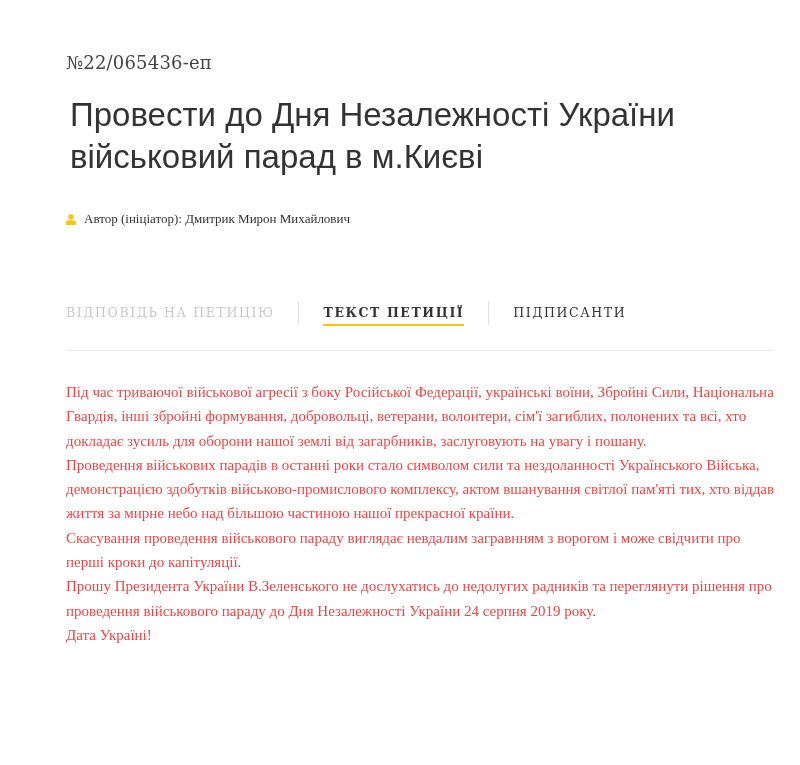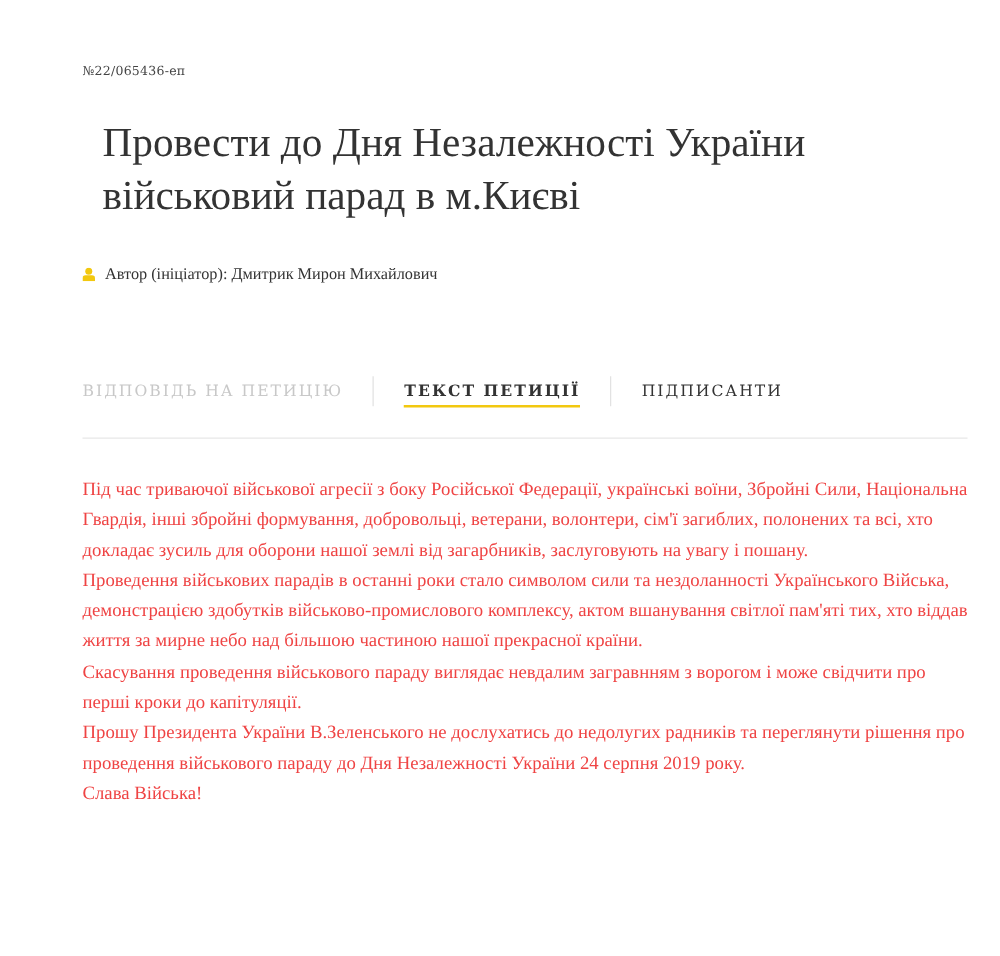--- a/index.html
+++ b/index.html
@@ -1,24 +1,24 @@
 <!DOCTYPE html>
 <html><head>
   <meta charset="utf-8">
   <style>
     html, body { margin: 0; padding: 0; background: #ffffff; }
     body { width: 800px; height: 765px; overflow: hidden; position: relative; color: #333; }
     .page { position: absolute; left: 66px; top: 0; width: 708px; }
     .petition-number {
       position: absolute; top: 52px; left: 0;
-      font-family: "DejaVu Serif", serif; font-size: 10px; color: #444; letter-spacing: 0.2px;
+      font-family: "DejaVu Serif", serif; font-size: 18px; color: #444; letter-spacing: 0.2px;
     }
     .title {
-      position: absolute; top: 94px; left: 16px; width: 700px; margin: 0;
-      font-family: Liberation Serif, serif; font-weight: normal;
+      position: absolute; top: 94px; left: 4px; width: 700px; margin: 0;
+      font-family: Liberation Sans, sans-serif; font-weight: normal;
       font-size: 33px; line-height: 42px; color: #333;
     }
     .meta { position: absolute; top: 207px; left: 0; }
     .meta-row { display: flex; align-items: center; height: 24px; text-align: right; }
     .meta-icon { width: 10px; height: 12px; margin-right: 8px; display: inline-flex; align-items: center; justify-content: center; }
     .meta-text { font-family: "Liberation Serif", serif; font-size: 13px; color: #333; }
     .tabs {
       position: absolute; top: 298px; left: 0; width: 708px; height: 52px;
       border-bottom: 1px solid #e8e8e8; display: flex; align-items: flex-start;
     }
@@ -62,15 +62,15 @@
     <div class="tab active">Текст петиції</div>
     <div class="tab-sep"></div>
     <div class="tab normal">Підписанти</div>
   </div>
 
   <div class="body-text">
     <p>Під час триваючої військової агресії з боку Російської Федерації, українські воїни, Збройні Сили, Національна Гвардія, інші збройні формування, добровольці, ветерани, волонтери, сім'ї загиблих, полонених та всі, хто докладає зусиль для оборони нашої землі від загарбників, заслуговують на увагу і пошану.</p>
     <p>Проведення військових парадів в останні роки стало символом сили та нездоланності Українського Війська, демонстрацією здобутків військово-промислового комплексу, актом вшанування світлої пам'яті тих, хто віддав життя за мирне небо над більшою частиною нашої прекрасної країни.</p>
     <p>Скасування проведення військового параду виглядає невдалим загравнням з ворогом і може свідчити про перші кроки до капітуляції.</p>
     <p>Прошу Президента України В.Зеленського не дослухатись до недолугих радників та переглянути рішення про проведення військового параду до Дня Незалежності України 24 серпня 2019 року.</p>
-    <p>Слава Війська!</p>
+    <p>Дата Україні!</p>
   </div>
 </div>
 
 </body></html>

